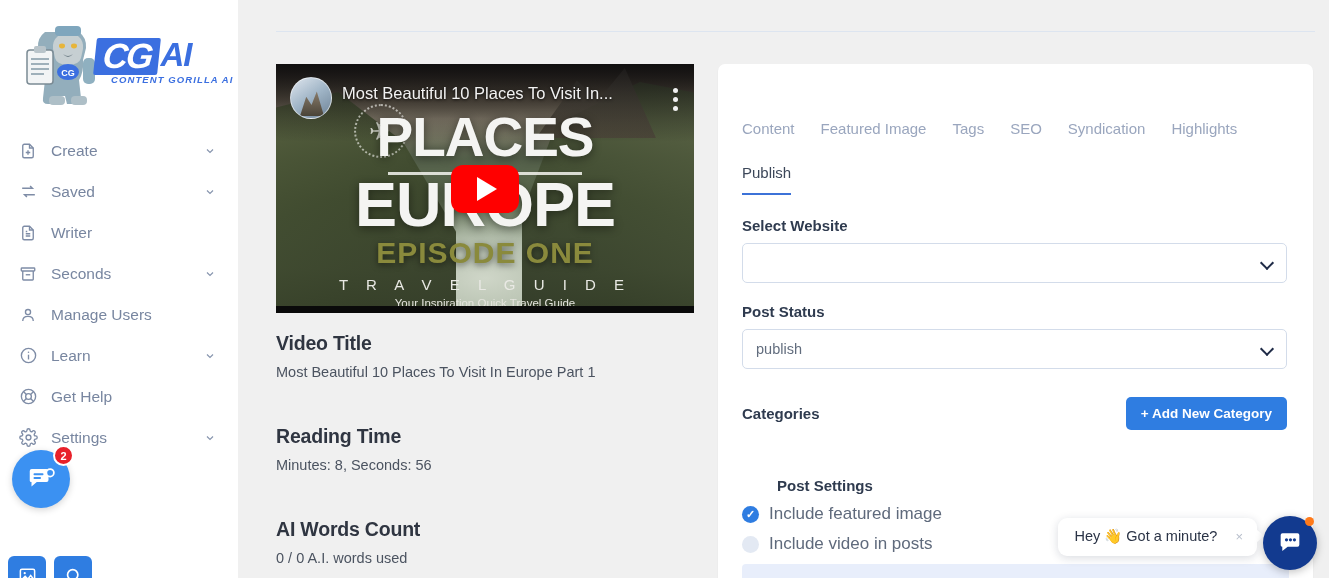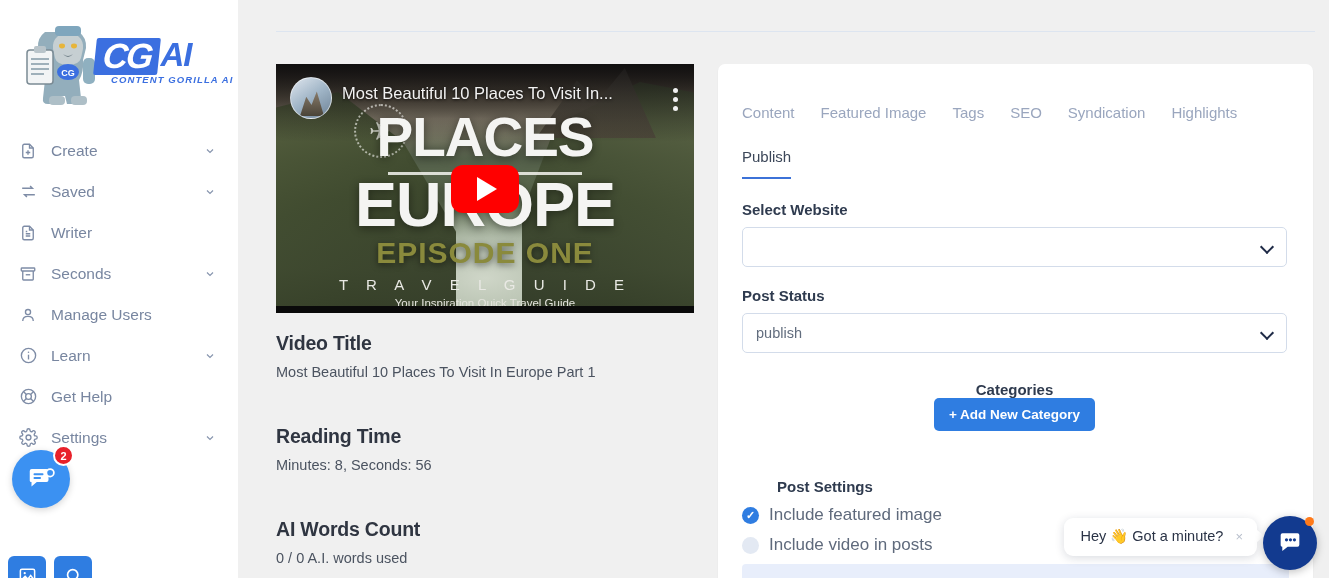--- a/index.html
+++ b/index.html
@@ -252,21 +252,21 @@
   .card {
     background: #ffffff;
     border-radius: 7px;
     height: 520px;
     position: relative;
     overflow: hidden;
     box-shadow: 0 1px 2px rgba(20,30,60,.05);
   }
   .tabs-row {
     display: flex; align-items: center; gap: 26px;
-    padding: 40px 0 0 24px;
+    padding: 56px 0 0 24px;
   }
   .tab {
     font-size: 15px; color: #9aa6be; cursor: pointer; white-space: nowrap;
   }
   .subtabs {
     margin-top: 27px; padding-left: 24px;
     position: relative;
   }
   .subtab {
     display: inline-block;
@@ -300,21 +300,20 @@
     content: ""; position: absolute; right: 15px; top: 15px;
     width: 8px; height: 8px;
     border-right: 2px solid #1f2b47; border-bottom: 2px solid #1f2b47;
     transform: rotate(45deg);
     pointer-events: none;
   }
   .f-gap { height: 20px; }
   .cat-row {
     display: flex; align-items: center; justify-content: space-between;
     margin-top: 28px;
-    flex-direction: column;
   }
   .add-cat {
     background: #2f7de1; color: #fff;
     font-size: 13.5px; font-weight: bold;
     border: none; border-radius: 5px;
     padding: 9px 15px;
     cursor: pointer;
     font-family: "Liberation Sans", sans-serif;
     white-space: nowrap;
   }
@@ -346,21 +345,21 @@
     box-shadow: 0 2px 9px rgba(0,0,0,.25);
   }
   .chat-fab-dot {
     position: absolute; right: 3px; top: 1px;
     width: 9px; height: 9px; border-radius: 50%; background: #ff7a1a;
   }
   .chat-teaser {
     position: absolute; right: 72px; bottom: 22px;
     background: #ffffff; border-radius: 9px;
     padding: 10px 14px 11px 16px;
-    display: flex; align-items: center; gap: 8px;
+    display: flex; align-items: center; gap: 14px;
     box-shadow: 0 2px 10px rgba(20,30,60,.16);
     white-space: nowrap;
     cursor: pointer;
   }
   .chat-teaser:after {
     content: ""; position: absolute; right: -7px; bottom: 13px;
     width: 0; height: 0;
     border-left: 8px solid #ffffff;
     border-top: 7px solid transparent;
     border-bottom: 7px solid transparent;

